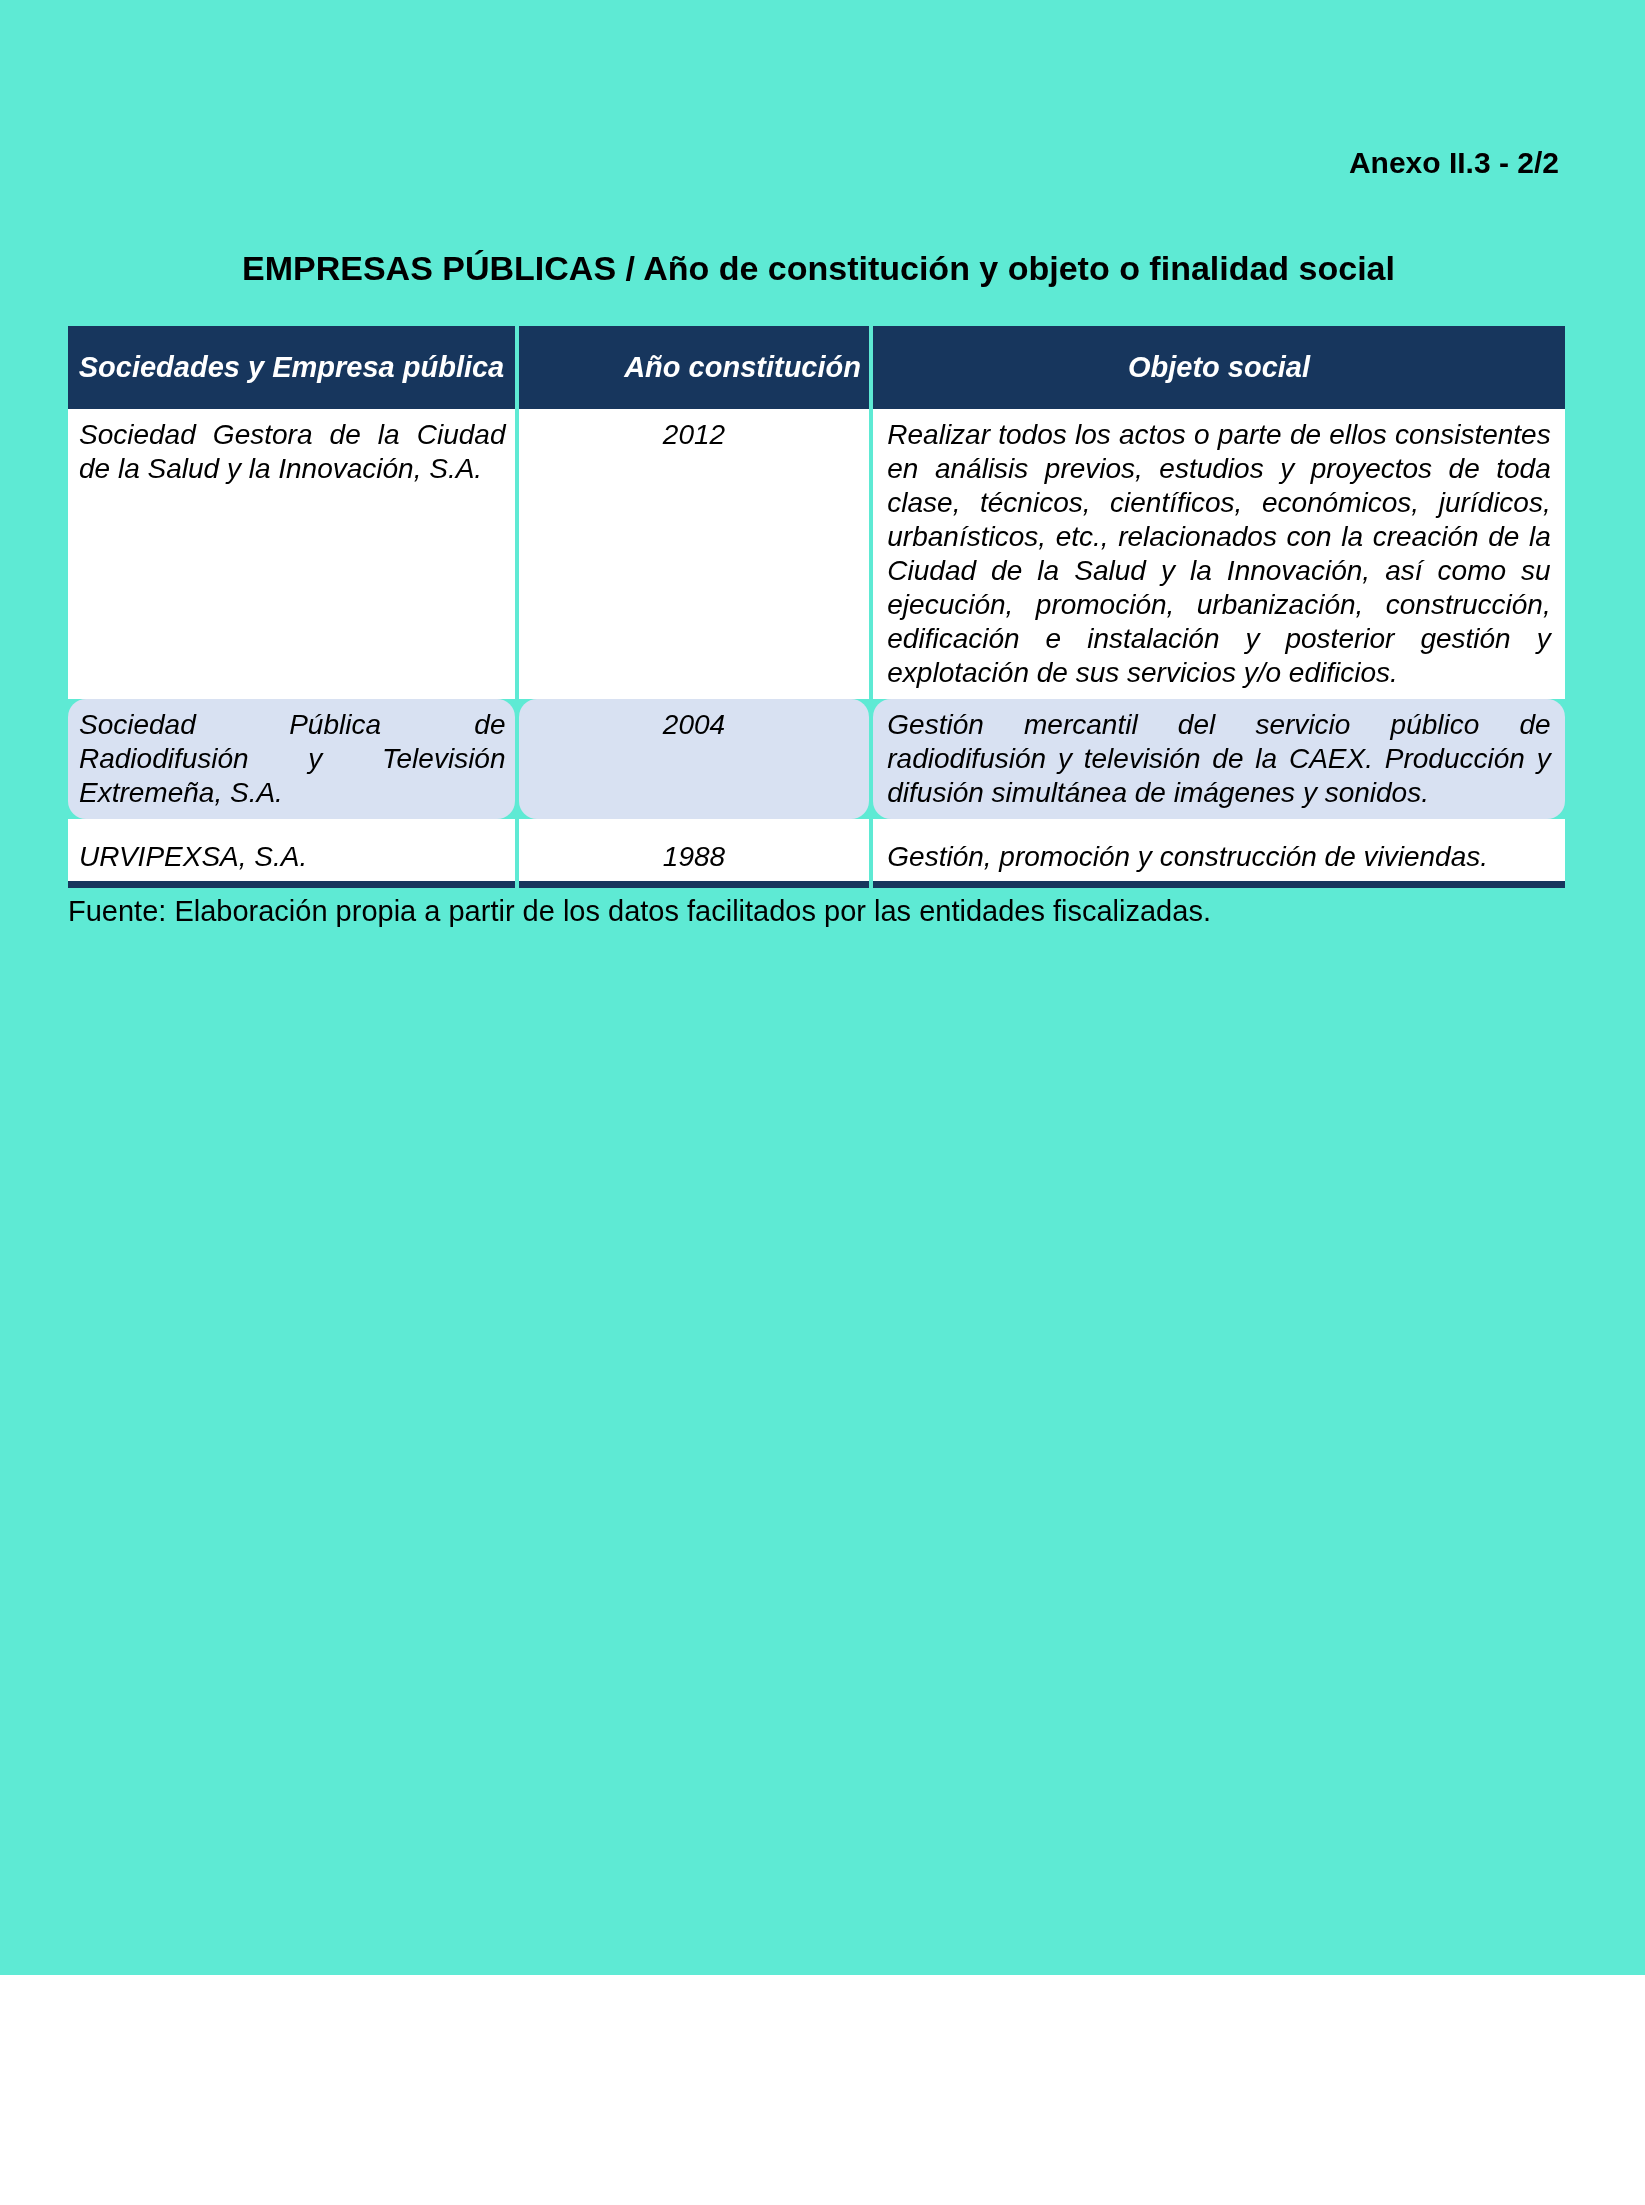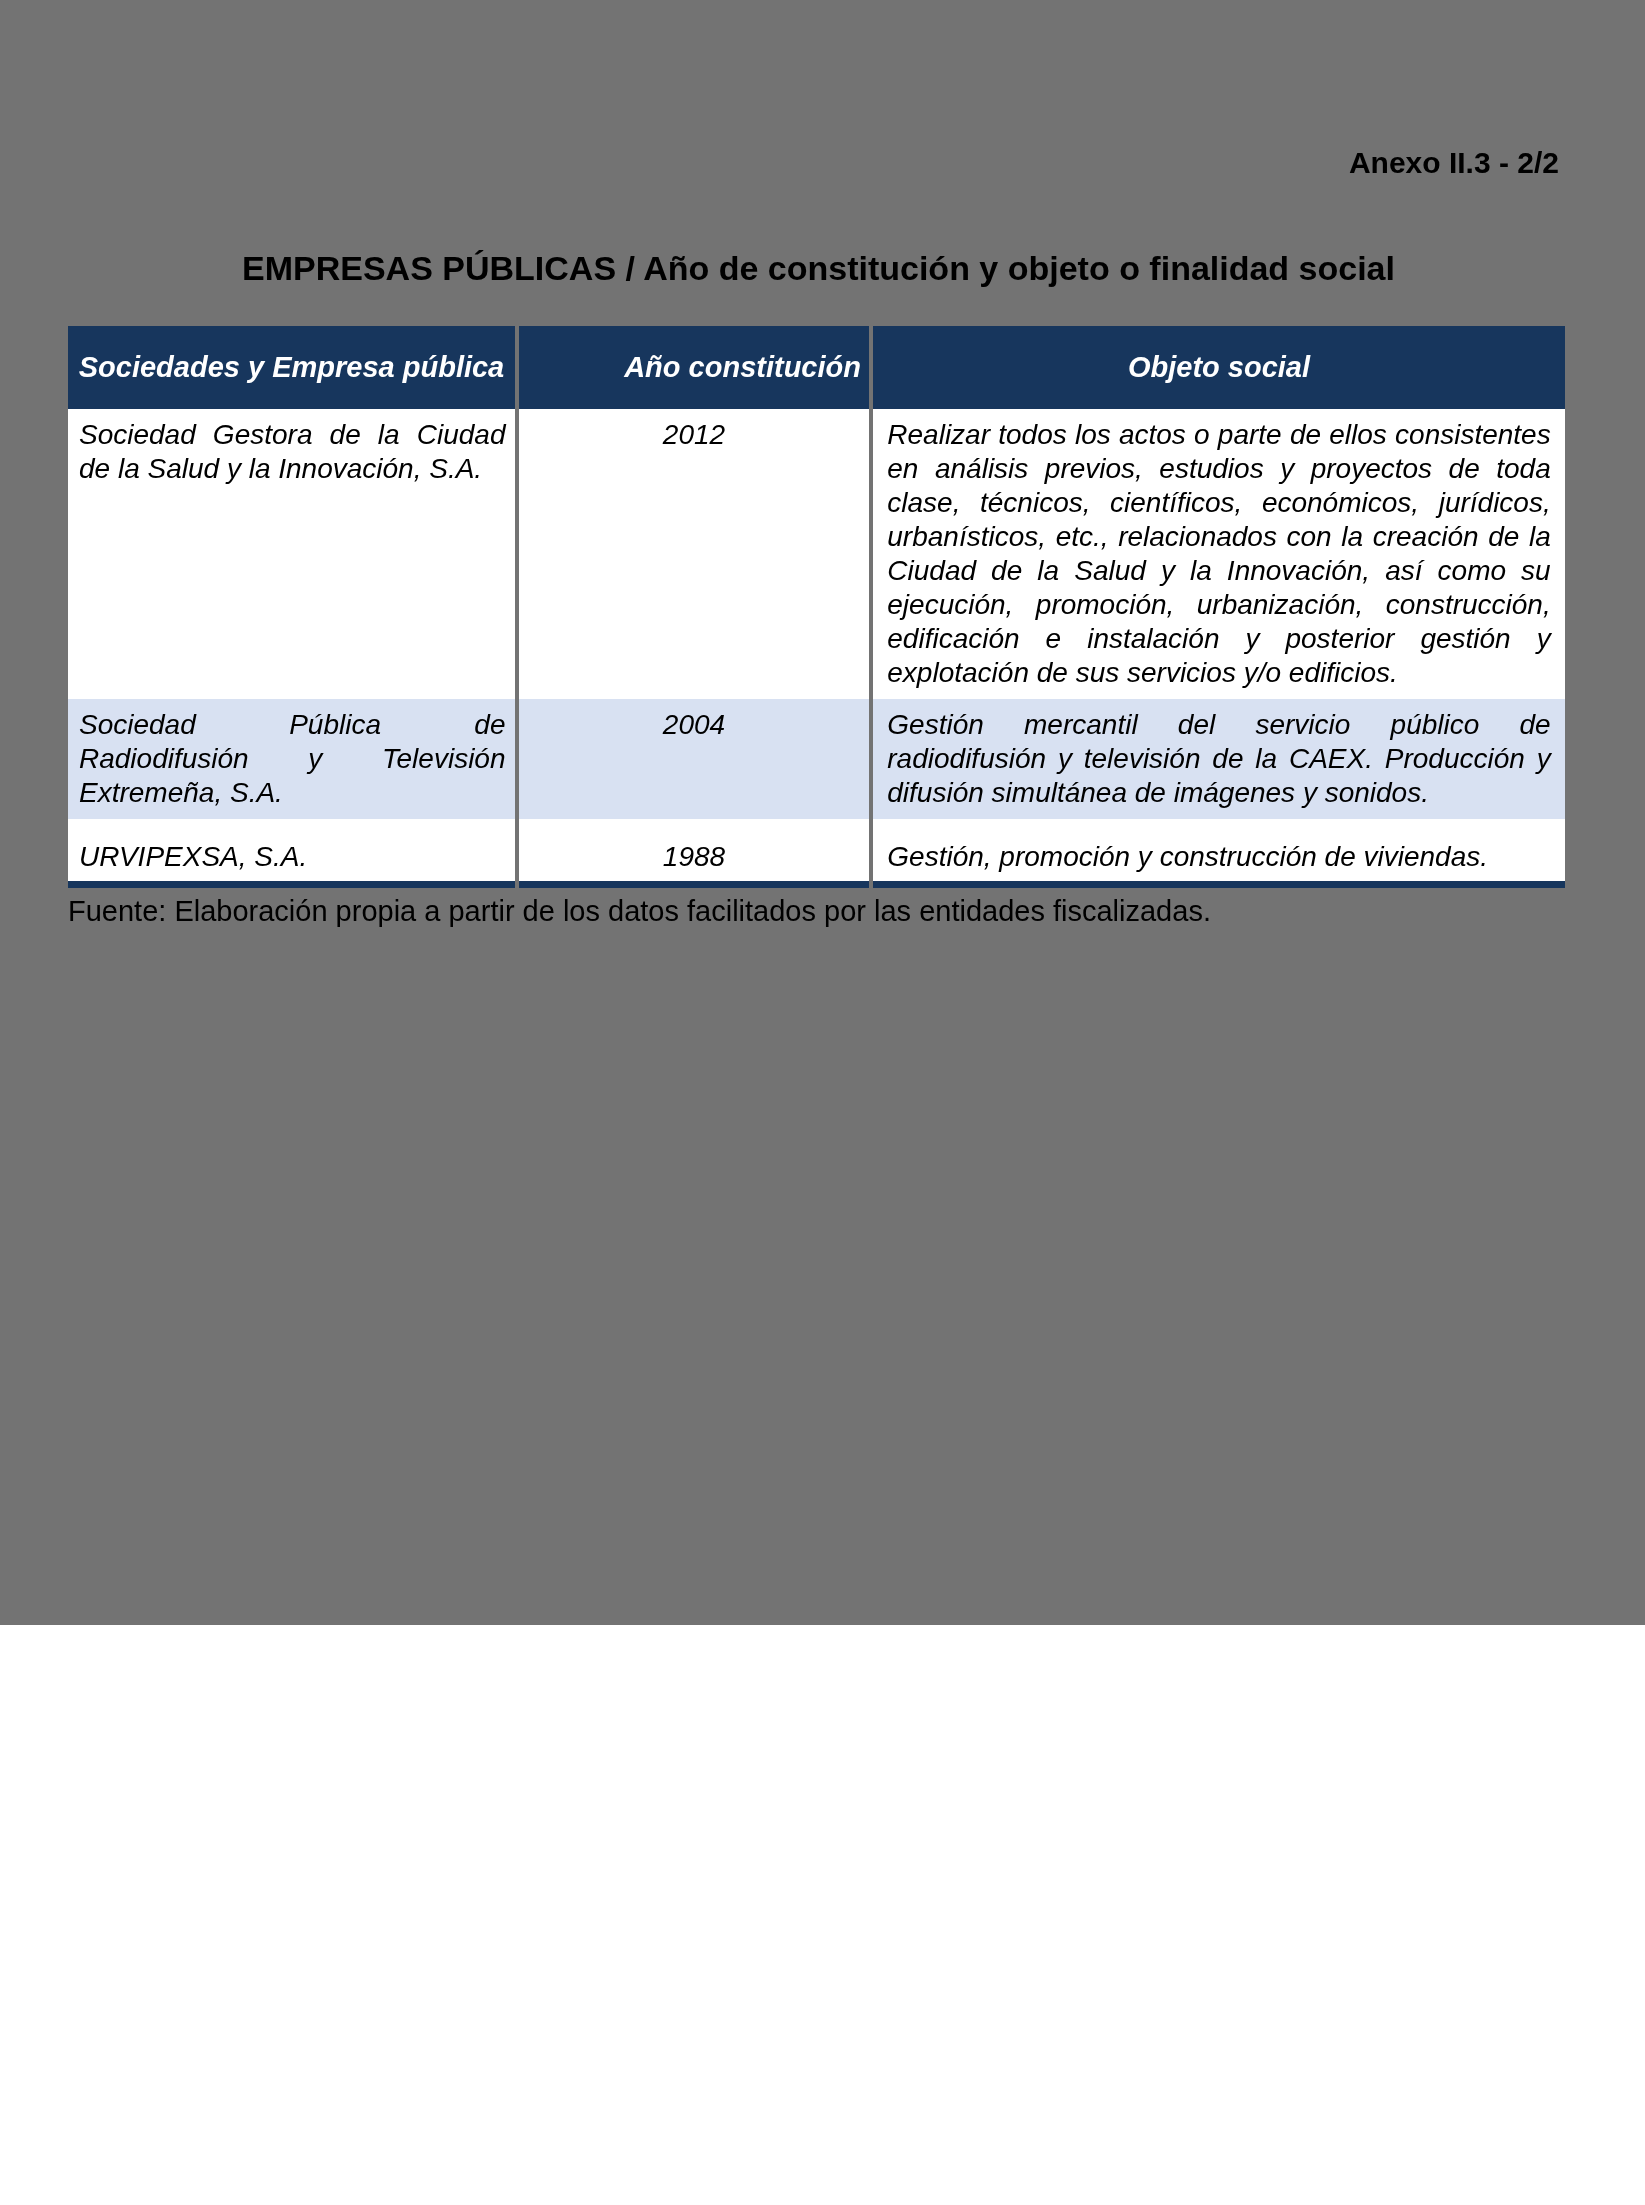--- a/index.html
+++ b/index.html
@@ -1,20 +1,20 @@
 <!DOCTYPE html>
 <html lang="es" style="--header-bg: #17365D; --header-text: #FFFFFF; --row-shaded-bg: #D8E1F2; --table-border: #17365D;font-size:12.7px"><head>
 <meta charset="utf-8">
 <style>
   * { box-sizing: border-box; }
   html, body { margin: 0; padding: 0; background: #ffffff; }
   .page {
     width: 1645px;
-    height: 1625px;
-    background: #737373;
+    height: 1975px;
+    background: #5eead4;
     font-family: "Liberation Sans", sans-serif;
     color: #000000;
     position: relative;
     overflow: hidden;
   }
   .annex {
     padding-top: 145px;
     margin-right: 86px;
     text-align: right;
     font-size: 30px;
@@ -66,21 +66,21 @@
     padding: 8.7px 9.5px 9.5px 11px;
   }
   td.cell-year {
     text-align: center;
     padding: 8.7px 0 9.5px 0;
   }
   td.cell-purpose {
     text-align: justify;
     padding: 8.7px 14.3px 9.5px 14.3px;
   }
-  tr.shaded td { background: var(--row-shaded-bg, #D8E1F2); }
+  tr.shaded td { background: var(--row-shaded-bg, #D8E1F2); border-radius: 18px; }
   tbody tr.last-row td {
     border-bottom: 7.1px solid var(--table-border, #17365D);
     padding-top: 20.7px;
     padding-bottom: 7px;
   }
   .source-note {
     margin-top: 6.4px;
     margin-left: 68px;
     font-size: 29px;
     line-height: 35px;

